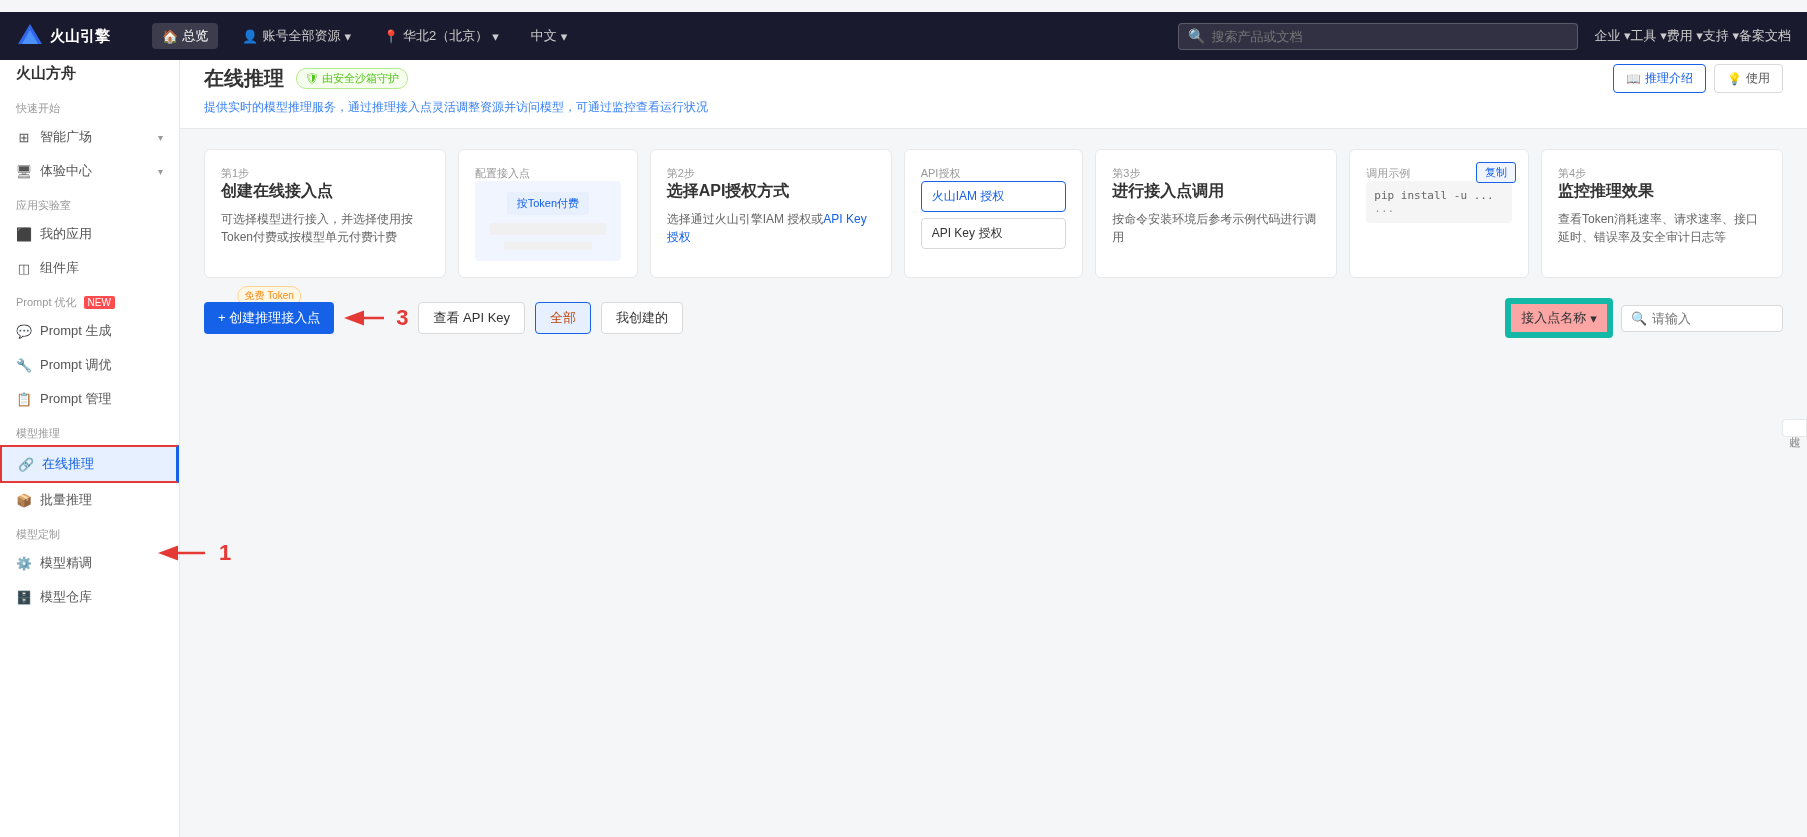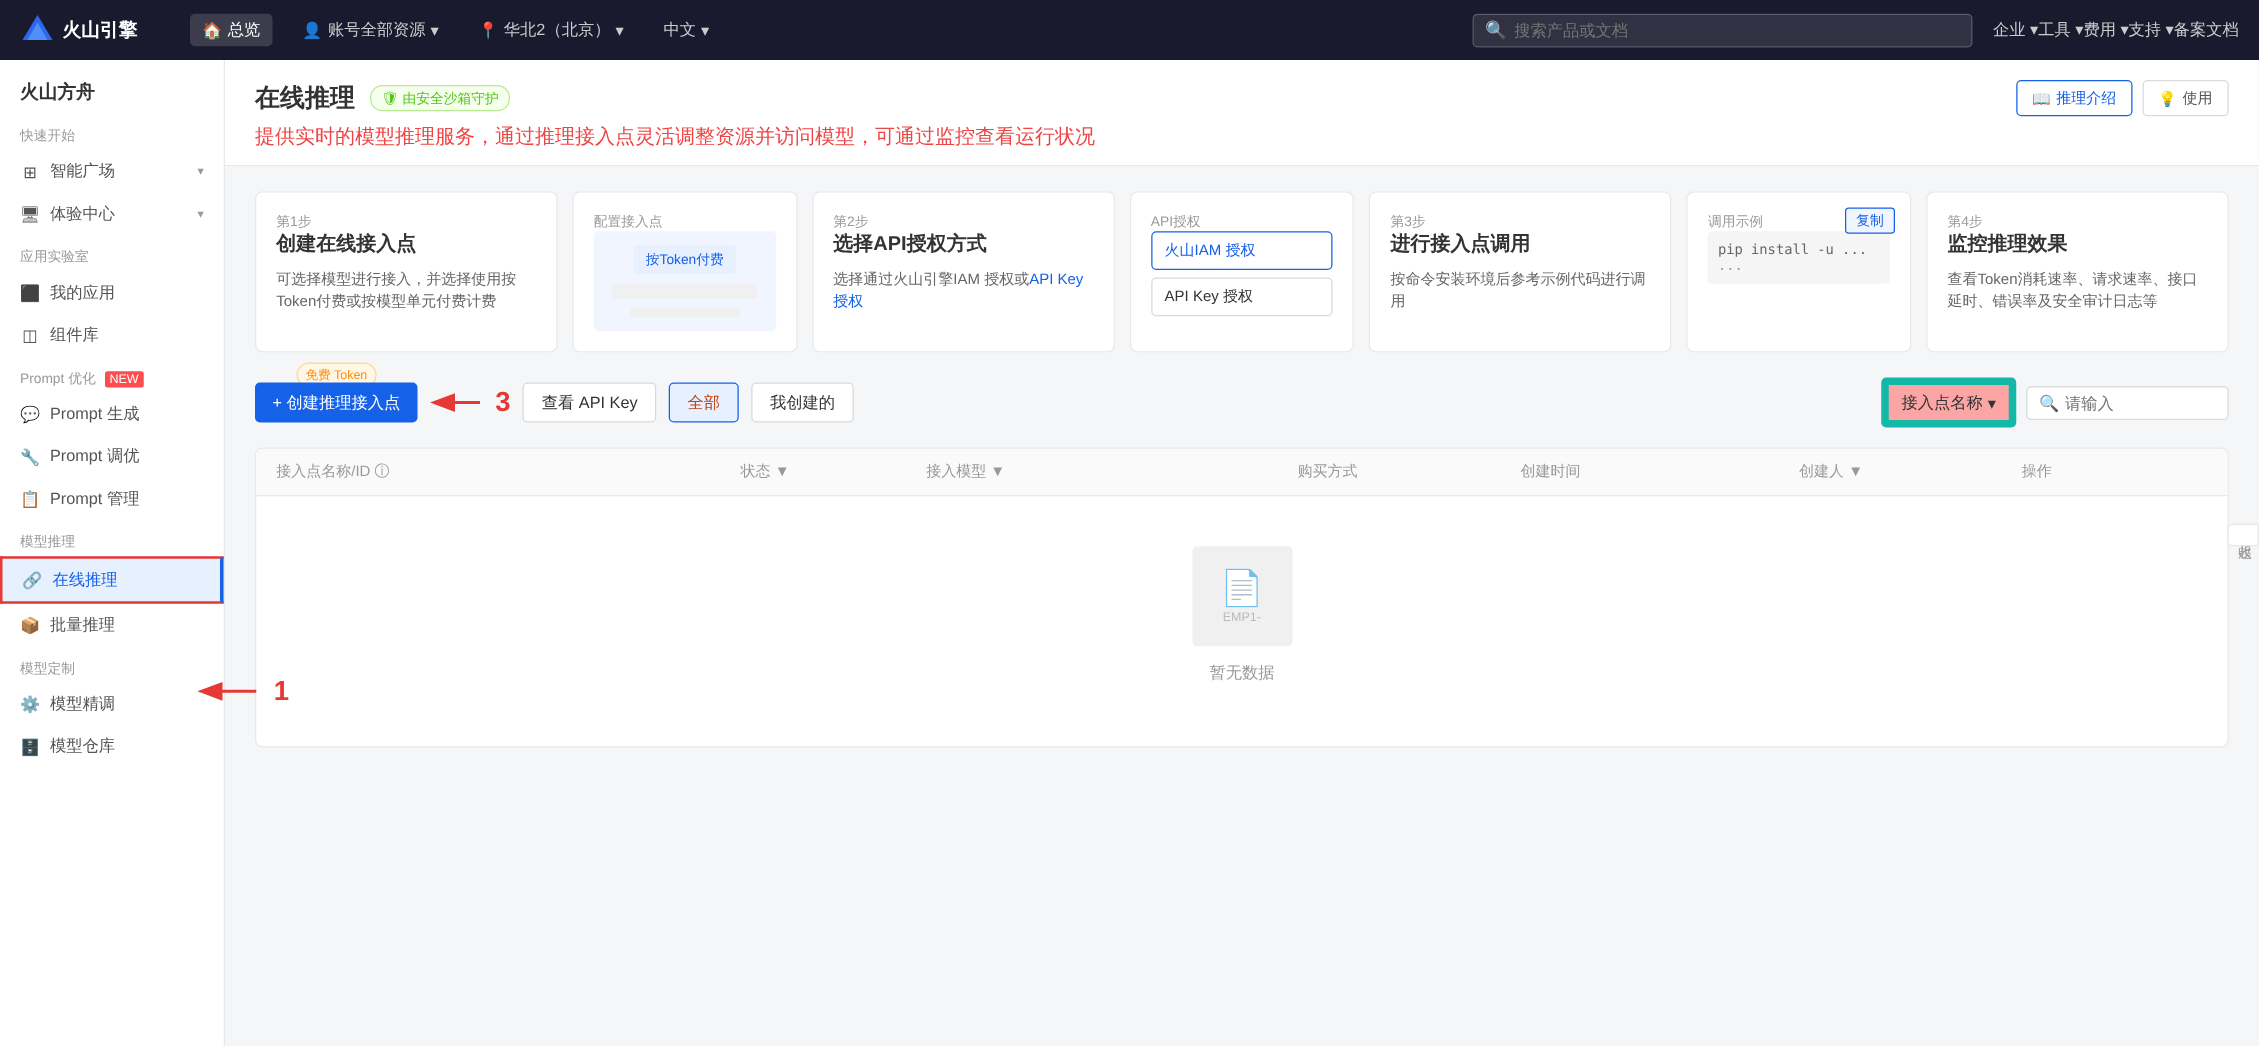--- a/index.html
+++ b/index.html
@@ -7,21 +7,21 @@
 
     
     .top-nav {
       height: 48px;
       background: #1a1a2e;
       display: flex;
       align-items: center;
       padding: 0 16px;
       color: #fff;
       gap: 16px;
-      position: fixed; top: 0; left: 0; right: 0; z-index: 100;
+      position: fixed; top: 12px; left: 0; right: 0; z-index: 100;
     }
     .nav-logo {
       display: flex; align-items: center; gap: 6px; font-size: 15px; font-weight: bold; color: #fff; min-width: 120px;
     }
     .nav-logo .logo-icon {
       width: 28px; height: 28px;
     }
     .nav-home-btn {
       background: rgba(255,255,255,0.15); border-radius: 4px; padding: 4px 10px; font-size: 13px; color: #fff; display: flex; align-items: center; gap: 4px;
     }
@@ -129,22 +129,22 @@
       color: #52c41a;
       background: #f6ffed;
       border: 1px solid #b7eb8f;
       border-radius: 10px;
       padding: 2px 8px;
       display: flex;
       align-items: center;
       gap: 3px;
     }
     .page-subtitle {
-      font-size: 16px;
-      color: #ef4444;
+      font-size: 12px;
+      color: #3b82f6;
       margin-bottom: 12px;
     }
     .page-header-actions {
       display: flex;
       gap: 8px;
     }
     .btn-outline {
       border: 1px solid #1561e8;
       background: #fff;
       color: #1561e8;
@@ -674,40 +674,20 @@
             <span>接入点名称</span>
             <span>▾</span>
           </div>
           <div class="search-box">
             <span>🔍</span>
             <input type="text" placeholder="请输入" style="">
           </div>
         </div>
       </div>
 
-      <div class="table-container">
-        <div class="table-header">
-          <span>接入点名称/ID ⓘ</span>
-          <span>状态 ▼</span>
-          <span>接入模型 ▼</span>
-          <span>购买方式</span>
-          <span>创建时间</span>
-          <span>创建人 ▼</span>
-          <span>操作</span>
-        </div>
-        <div class="table-body">
-          <div class="empty-state">
-            <div class="empty-img">
-              <div style="font-size:28px;color:#d0d0d0;">📄</div>
-              <div style="font-size:10px;color:#bbb;margin-top:2px;">EMP1-</div>
-            </div>
-            <div>暂无数据</div>
-          </div>
-        </div>
-      </div>
     </div>
   </div>
 
   <div class="right-collapse">
     <span>收起</span>
   </div>
 </div>
 
 <div style="position:fixed;left:155px;top:540px;display:flex;align-items:center;gap:4px;z-index:200;pointer-events:none;">
   <svg width="60" height="20" viewBox="0 0 60 20">

